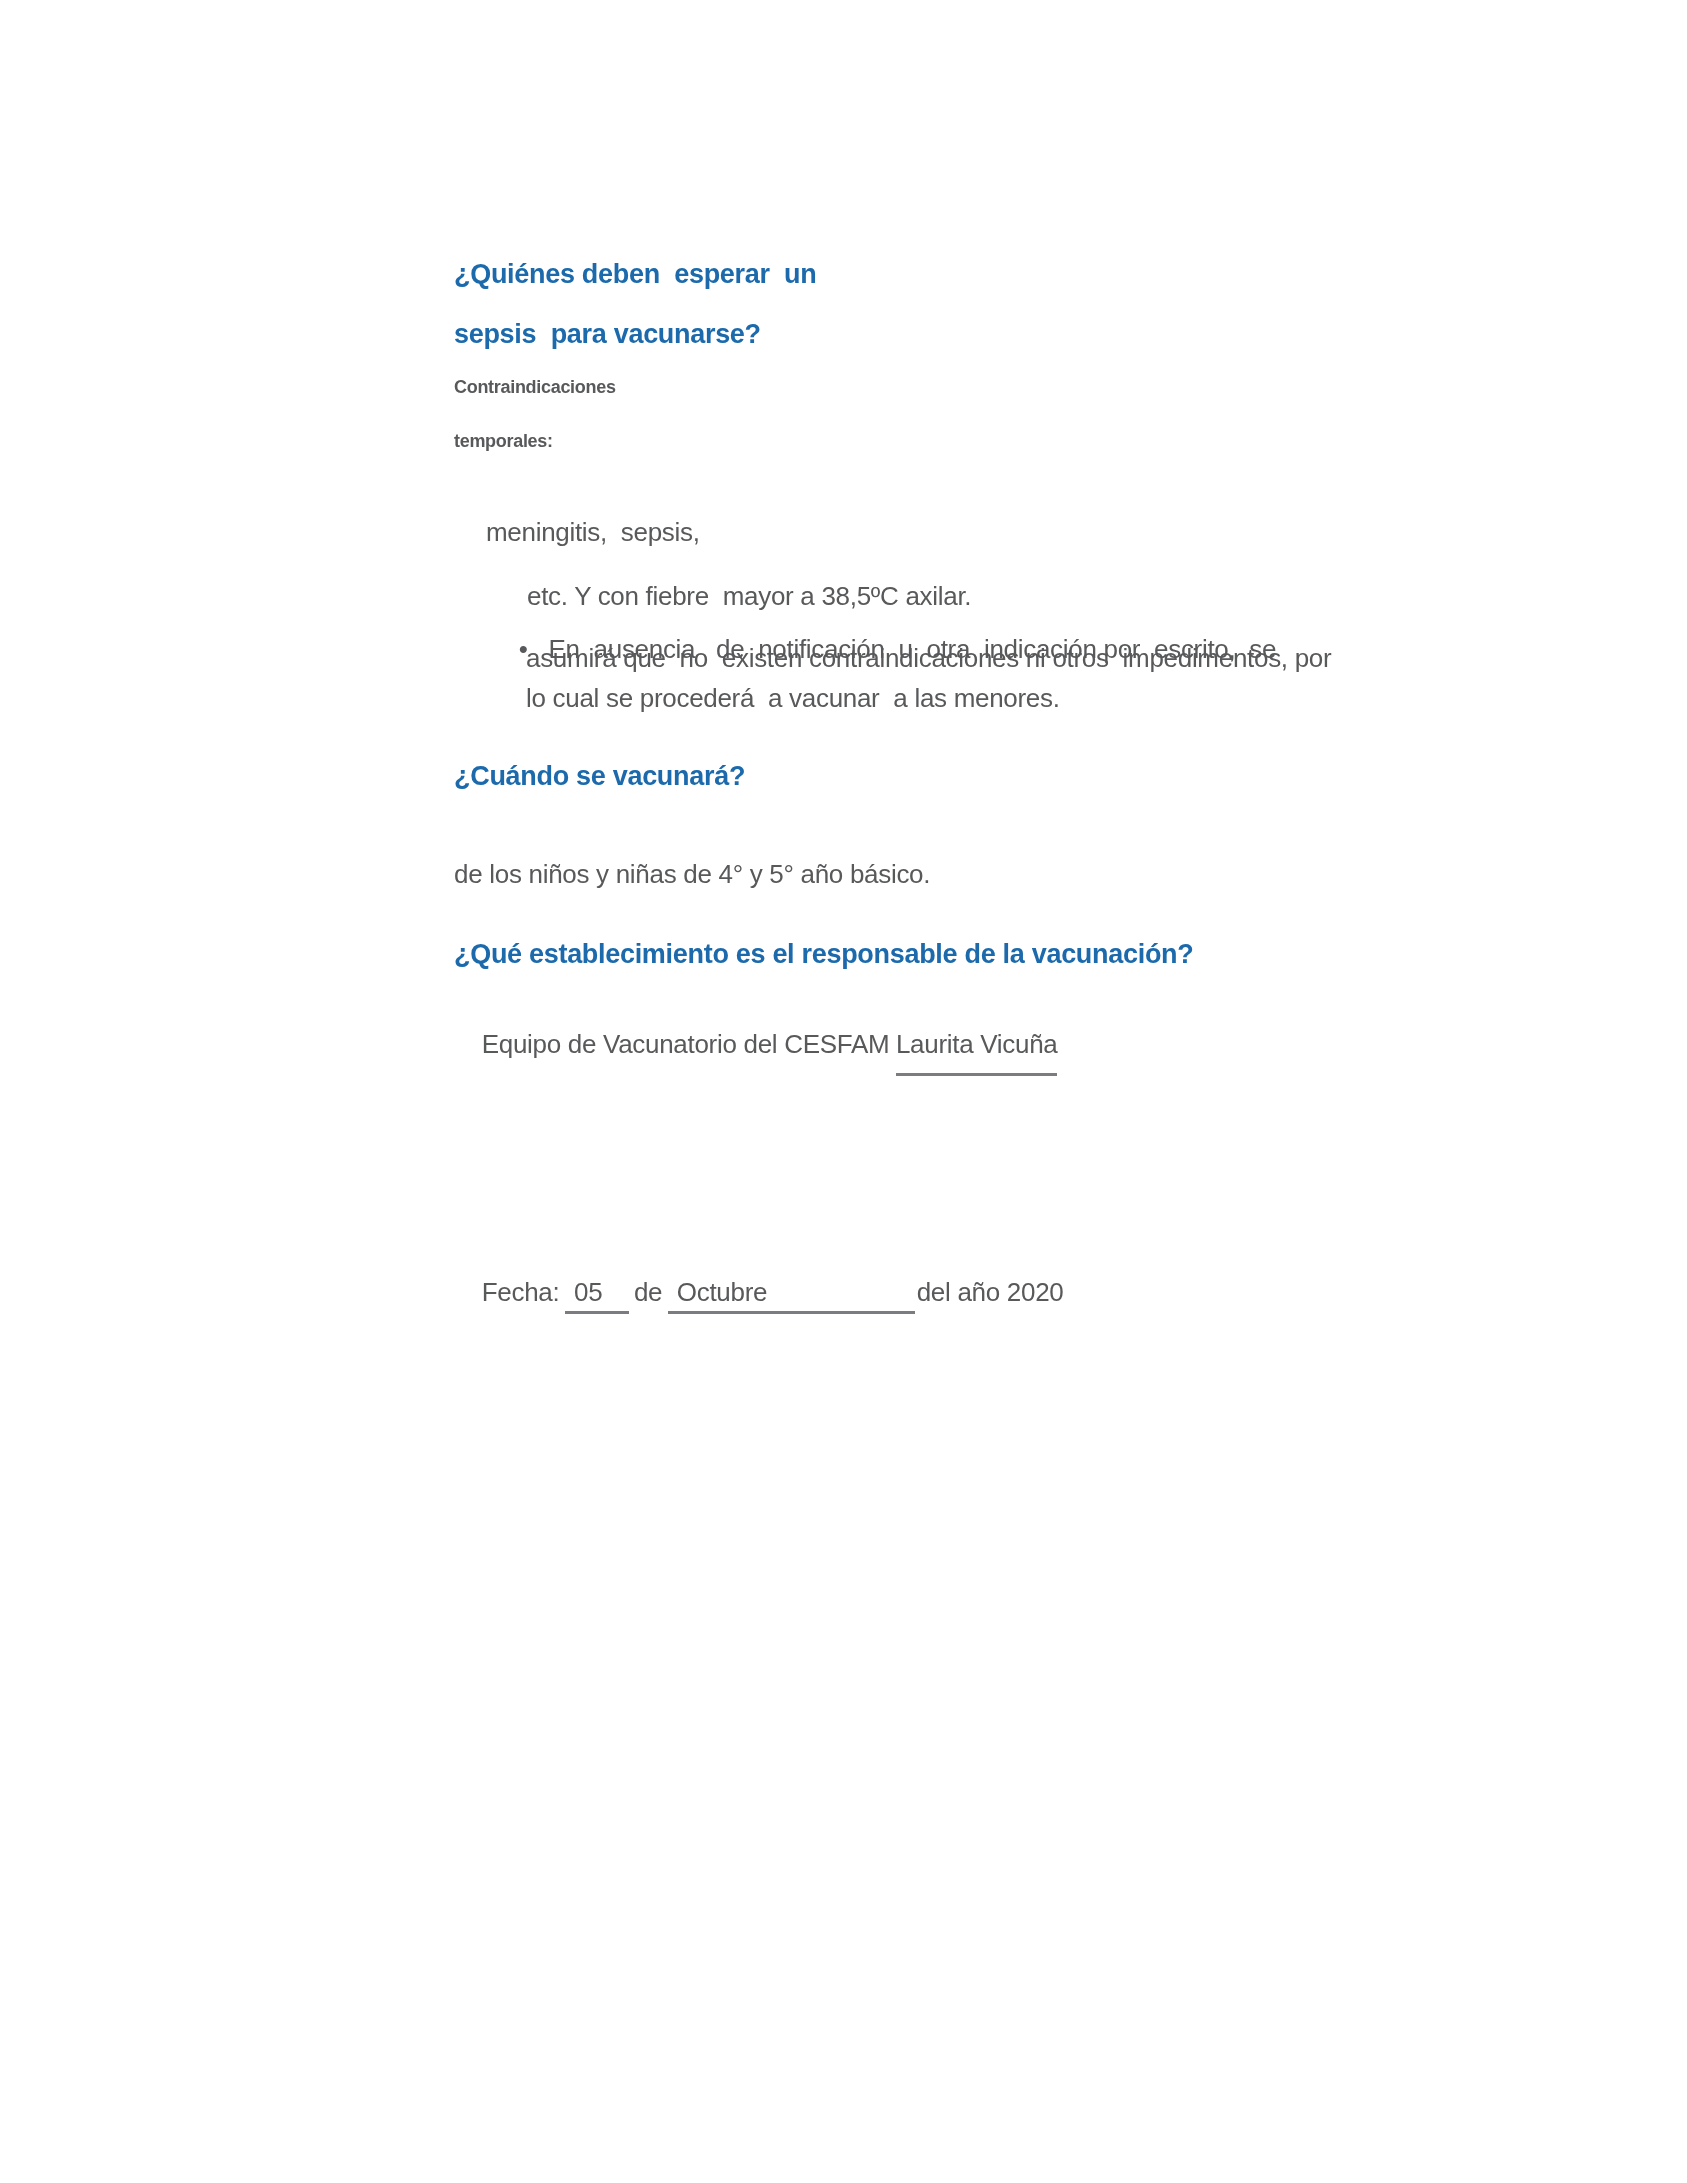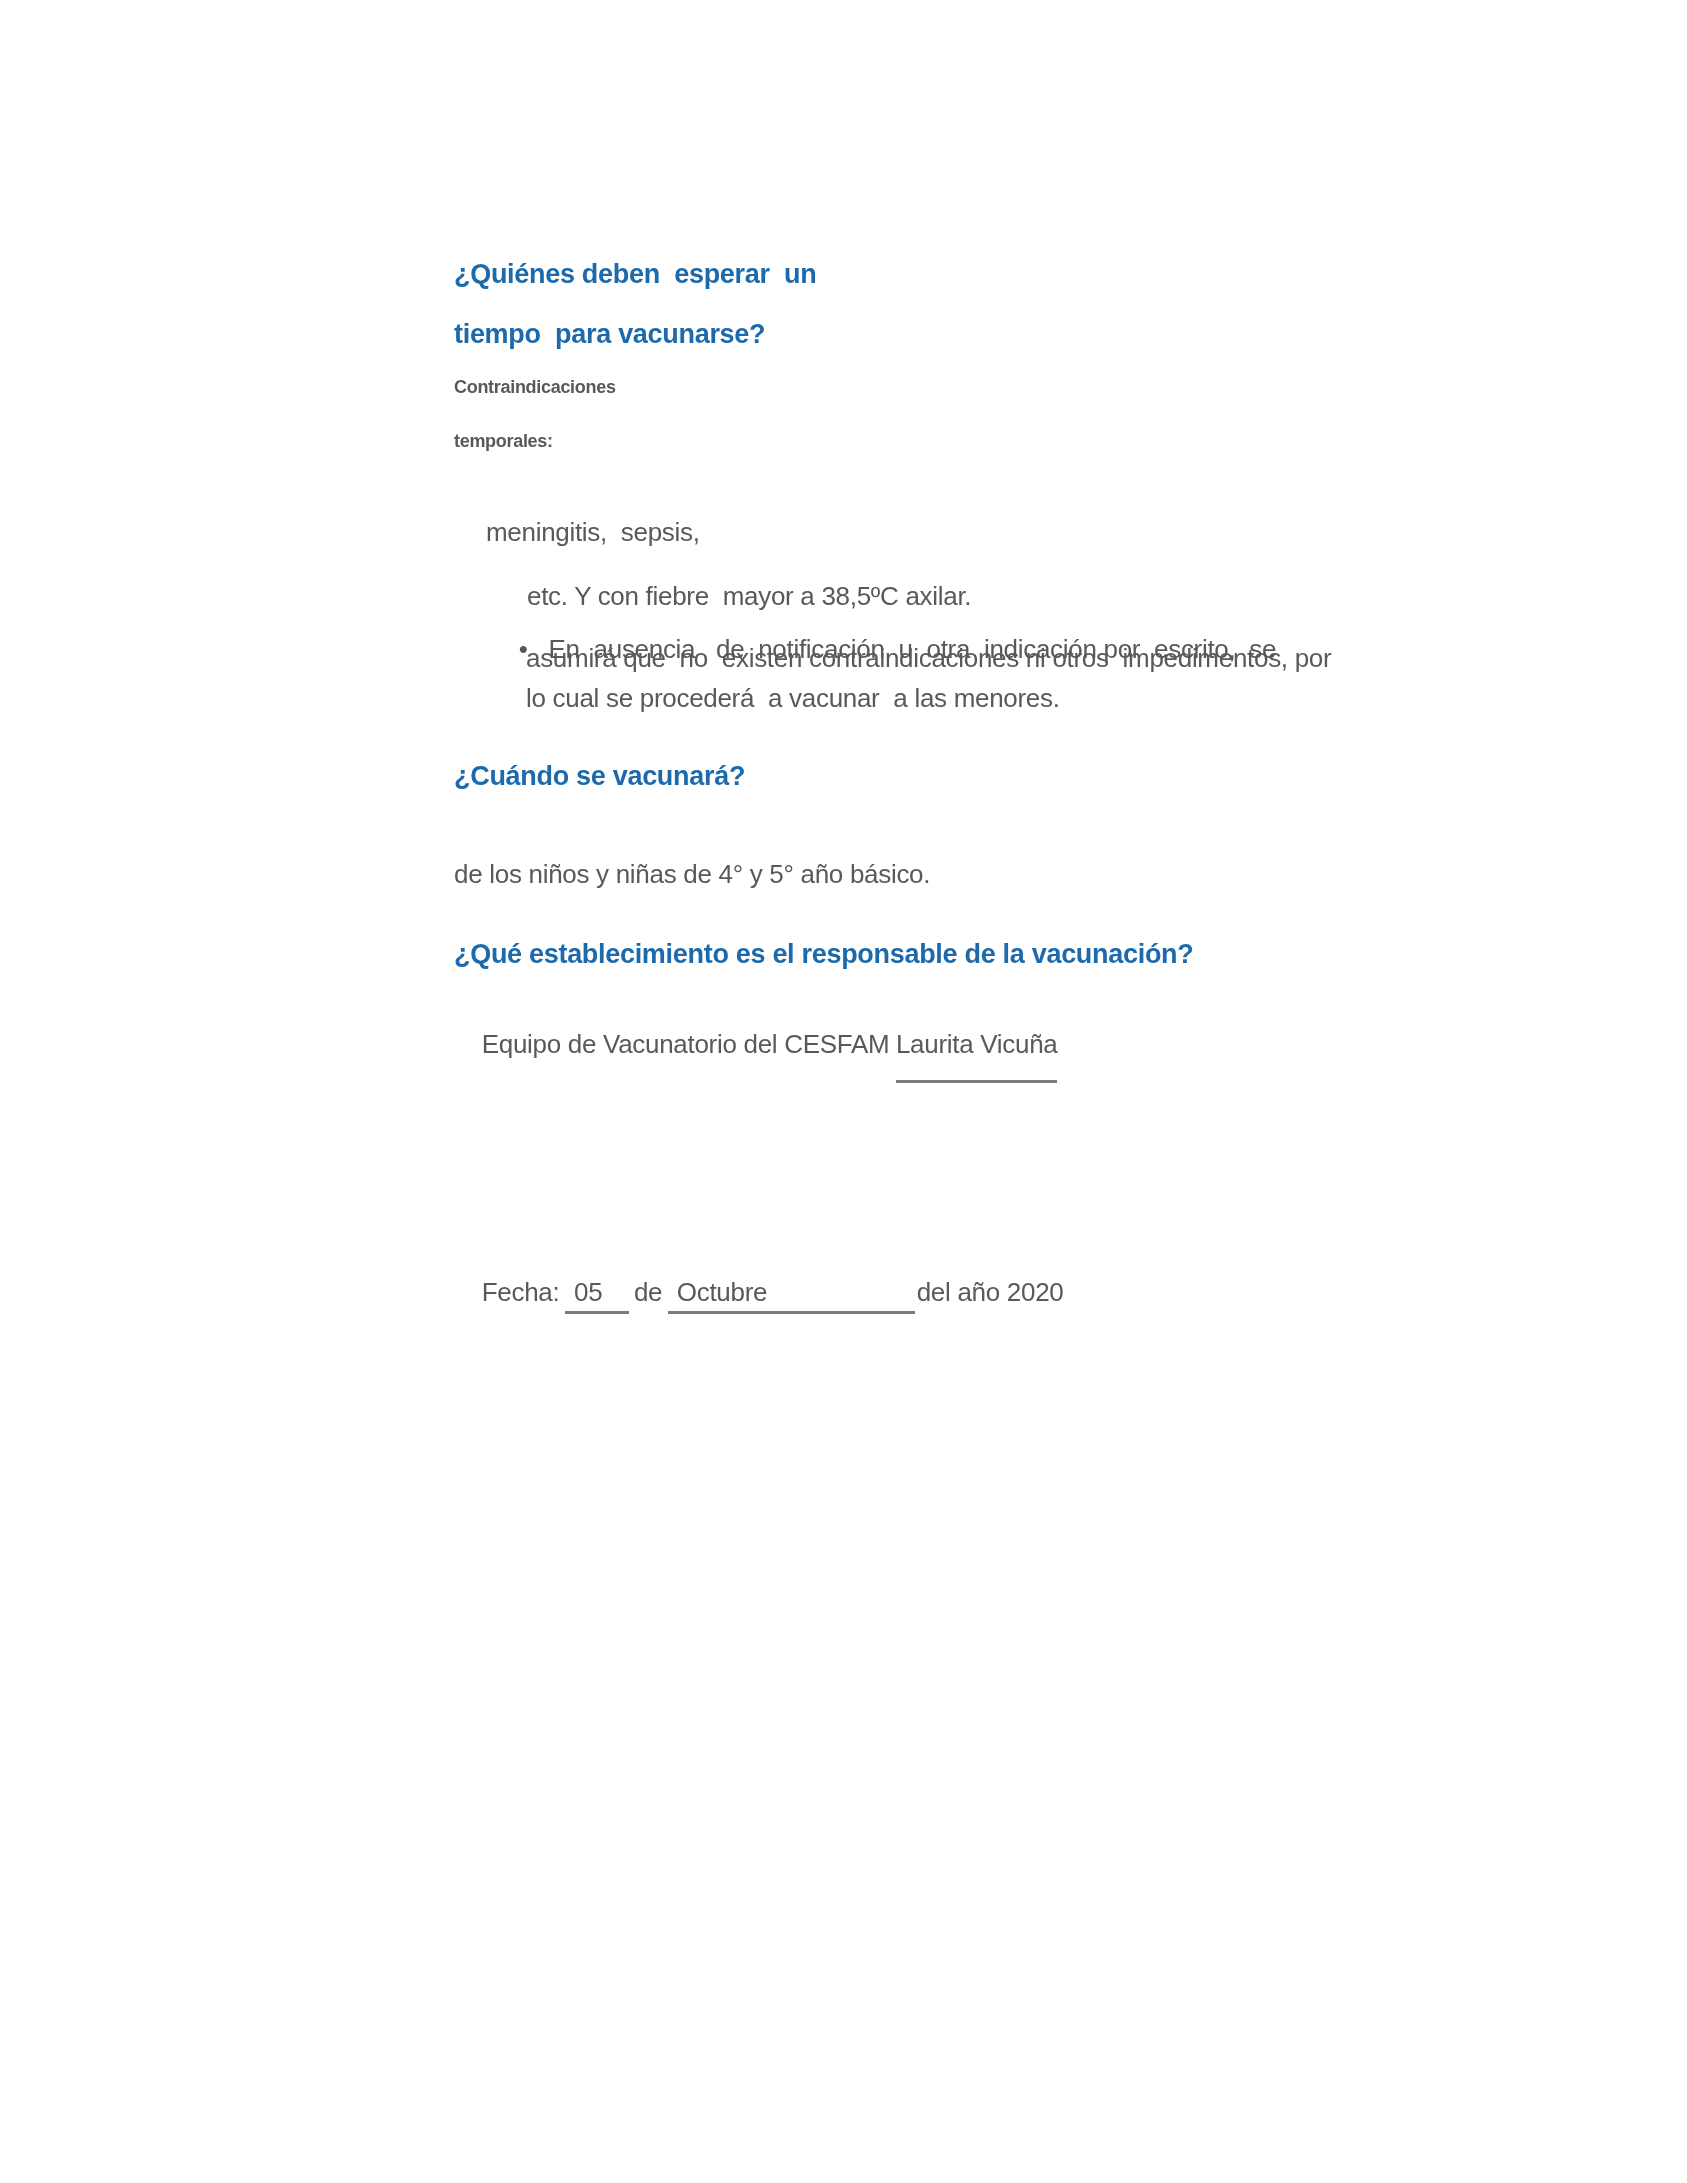--- a/index.html
+++ b/index.html
@@ -45,31 +45,31 @@
     border-bottom: 3.3px solid #7a7c7f;
     padding: 0 6.6px 2.6px 9.3px;
     margin: 0 5.3px;
     vertical-align: baseline;
   }
   .field.day { min-width: 41px; }
   .field.month { min-width: 232px; margin-right: 1.3px; }
   .underlined-name {
     display: inline-block;
     border-bottom: 3.3px solid #7a7c7f;
-    padding-bottom: 20px;
+    padding-bottom: 13px;
     margin-left: 6.6px;
   }
 </style>
 </head>
 <body>
 
 <div id="page">
 
   <div class="line h-blue" style="left:454px; top:259px;">¿Quiénes deben  esperar  un</div>
-  <div class="line h-blue" style="left:454px; top:319px;">tiempo  para vacunarse?</div>
+  <div class="line h-blue" style="left:454px; top:319px;">sepsis  para vacunarse?</div>
 
   <div class="line h-gray" style="left:454px; top:377px;">Contraindicaciones</div>
   <div class="line h-gray" style="left:454px; top:431px;">temporales:</div>
 
   <div class="line body-text" style="left:486px; top:517px;">meningitis,  sepsis,</div>
   <div class="line body-text" style="left:527px; top:554px;margin-top:27px;">etc. Y con fiebre  mayor a 38,5ºC axilar.</div>
 
   <div class="line body-text" style="left:491px; top:603px;">
     <span class="bullet-marker" style="margin-right:21px;">•</span><span>En  ausencia   de  notificación  u  otra  indicación por  escrito,  se</span>
   </div>

